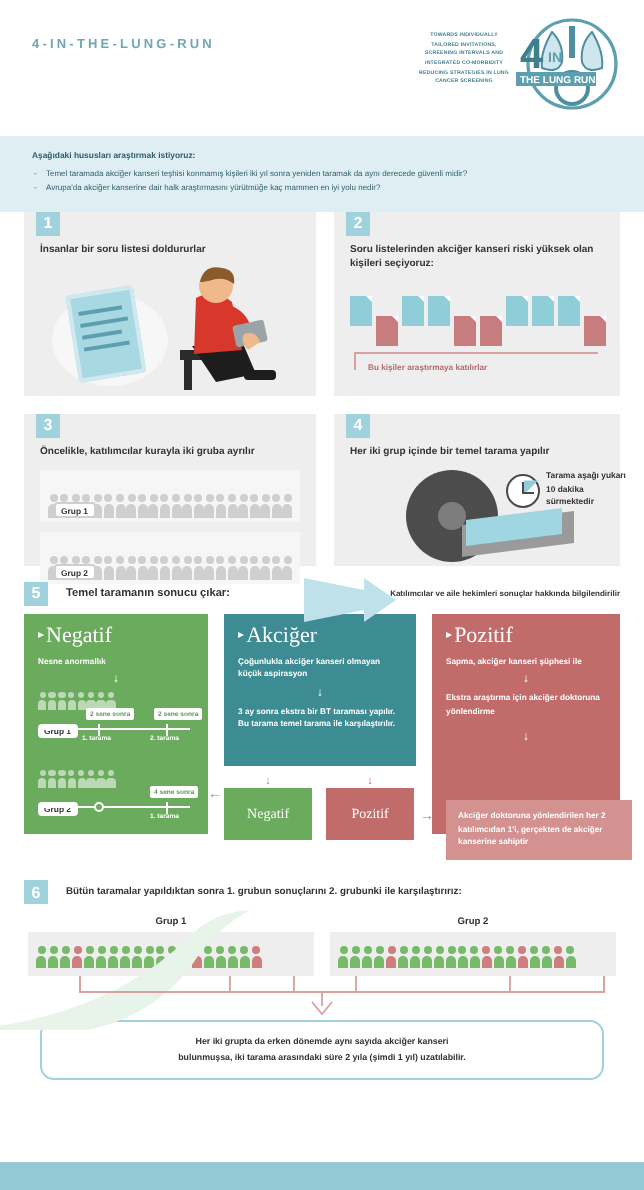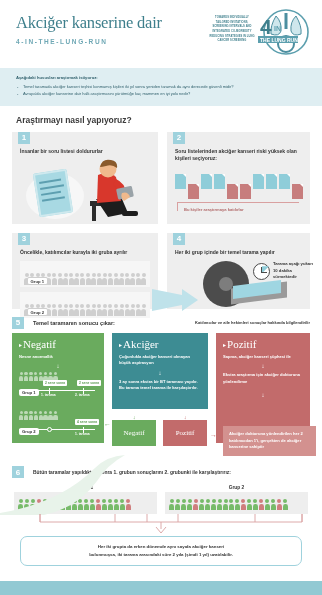--- a/index.html
+++ b/index.html
@@ -179,21 +179,20 @@
 
   .footerbar { position:absolute; left:0; bottom:0; width:322px; height:14px; background:#92c9d3; }
   .swoosh { position:absolute; left:0; top:455px; width:200px; height:60px; z-index:0; }
 </style>
 </head>
 <body>
 
 <div class="page">
 
   <div class="header">
-    <div class="title-line1">Akciğer kanserine dair</div>
     <div class="subtitle">4-IN-THE-LUNG-RUN</div>
 
     <div class="logo">
       <div class="logo-text">TOWARDS INDIVIDUALLY TAILORED INVITATIONS, SCREENING INTERVALS AND INTEGRATED CO-MORBIDITY REDUCING STRATEGIES IN LUNG CANCER SCREENING</div>
       <svg width="104" height="50" viewBox="0 0 104 50">
         <circle cx="78" cy="24" r="22" fill="none" stroke="#5c9fae" stroke-width="1.6"></circle>
         <path d="M68 8 q-6 10 -5 18 q8 3 10 -3 q1 -9 -5 -15 z" fill="#cfe7ec" stroke="#4d8fa0" stroke-width="1"></path>
         <path d="M88 8 q6 10 5 18 q-8 3 -10 -3 q-1 -9 5 -15 z" fill="#cfe7ec" stroke="#4d8fa0" stroke-width="1"></path>
         <rect x="76.5" y="5" width="3" height="16" fill="#4d8fa0"></rect>
         <circle cx="78" cy="36" r="8" fill="none" stroke="#4d8fa0" stroke-width="2"></circle>
@@ -206,21 +205,20 @@
   </div>
 
   <div class="intro">
     <div class="intro-h">Aşağıdaki hususları araştırmak istiyoruz:</div>
     <ul class="intro-ul">
       <li class="intro-li">Temel taramada akciğer kanseri teşhisi konmamış kişileri iki yıl sonra yeniden taramak da aynı derecede güvenli midir?</li>
       <li class="intro-li">Avrupa'da akciğer kanserine dair halk araştırmasını yürütmüğe kaç mammen en iyi yolu nedir?</li>
     </ul>
   </div>
 
-  <div class="sec-title">Araştırmayı nasıl yapıyoruz?</div>
 
   <div class="row">
 
     <div class="card s1">
       <div class="num">1</div>
       <div class="card-body">
         <div class="card-txt">İnsanlar bir soru listesi doldururlar</div>
         <div class="s1-art">
           <div class="blob"></div>
           <div class="clip">

